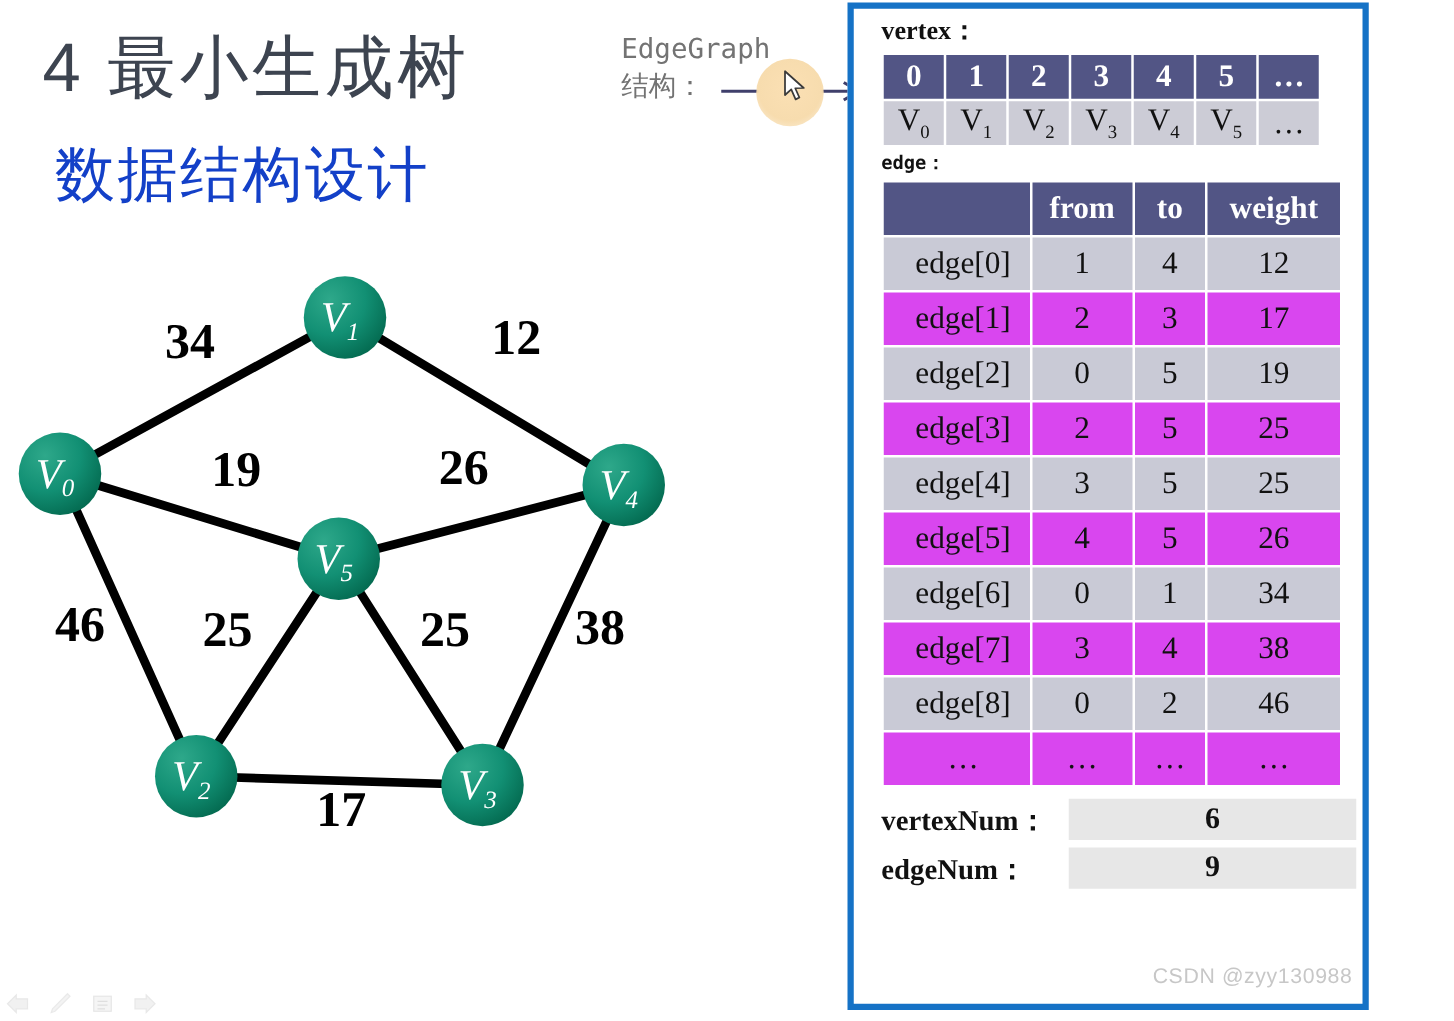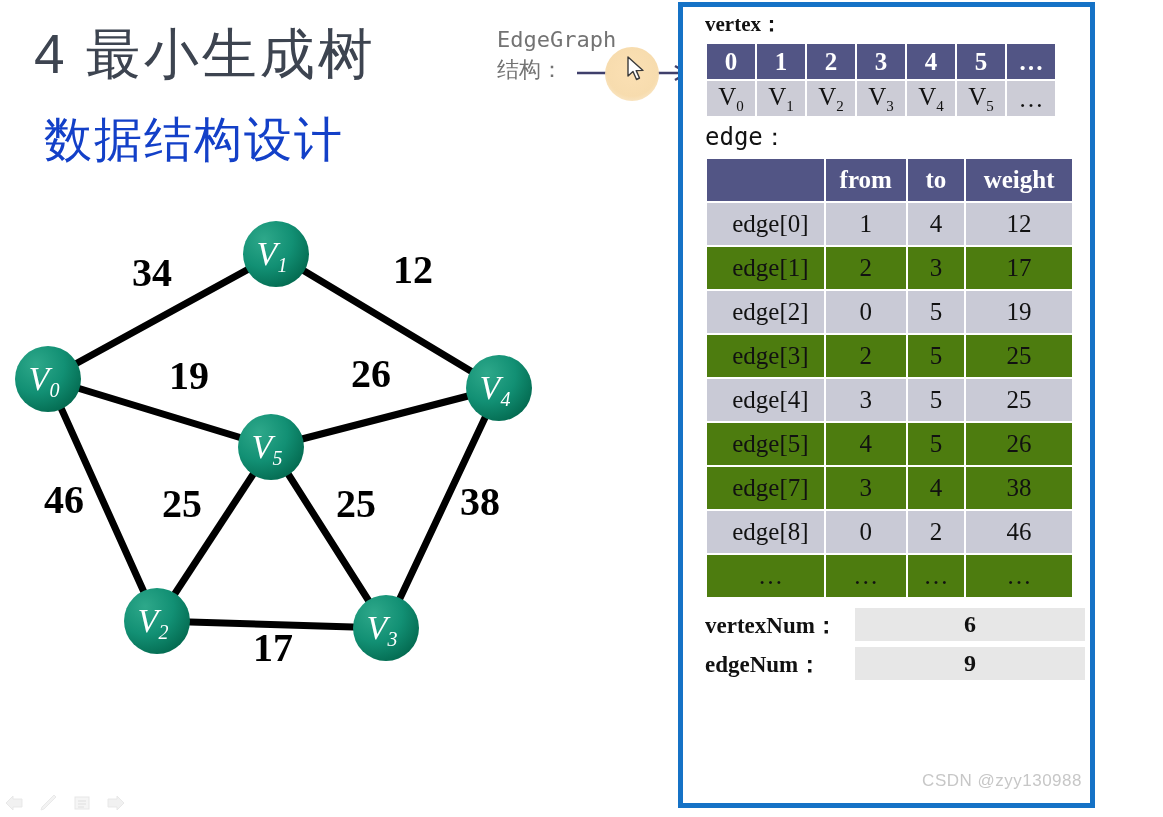--- a/index.html
+++ b/index.html
@@ -49,21 +49,21 @@
     width:417px; height:806px;
     background:#ffffff;
     border:5px solid #1572c6;
     box-sizing:border-box;
   }
   .panel-label{
     font-family:"Liberation Serif", serif;
     font-size:21px; font-weight:bold; color:#111;
     padding:3px 0 2px 22px;
   }
-  .panel-label.mono{ font-family:"DejaVu Sans Mono", monospace; font-weight:400; font-size:24px; }
+  .panel-label.mono{ font-family:"DejaVu Sans Mono", monospace; font-weight:700; font-size:15px; }
 
   
   #vertex-table{ margin:2px 0 0 22px; border-collapse:separate; border-spacing:2px 2px; }
   #vertex-table td{ width:46px; height:33px; text-align:center; vertical-align:middle; }
   #vertex-table tr.idx-row td{
     background:#525585; color:#ffffff;
     font-family:"Liberation Serif", serif; font-size:25px; font-weight:bold;
   }
   #vertex-table tr.val-row td{
     background:#ccccd6; color:#111;
@@ -80,21 +80,21 @@
   #edge-table th.blank{ width:122px; }
   #edge-table th.c-from{ width:84px; }
   #edge-table th.c-to{ width:62px; }
   #edge-table th.c-weight{ width:112px; }
   #edge-table td{
     height:40px; text-align:center; vertical-align:middle;
     font-family:"Liberation Serif", serif; font-size:25px; color:#111;
   }
   #edge-table td.name-cell{ text-align:center; padding-left:11px; }
   #edge-table tr.alt-a td{ background:#c9cad6; }
-  #edge-table tr.alt-b td{ background:#4d7c0f; }
+  #edge-table tr.alt-b td{ background:#d946ef; }
 
   
   #counters{ margin:9px 0 0 22px; }
   .counter-row{ display:flex; align-items:flex-end; margin-bottom:6px; }
   .counter-label{
     width:150px;
     font-family:"Liberation Serif", serif; font-size:23px; font-weight:bold; color:#111;
   }
   .counter-value{
     width:230px; height:33px; line-height:33px;
@@ -258,20 +258,26 @@
           <td>3</td>
           <td>5</td>
           <td>25</td>
         </tr>
         <tr class="alt-b">
           <td class="name-cell">edge[5]</td>
           <td>4</td>
           <td>5</td>
           <td>26</td>
         </tr>
+        <tr class="alt-a">
+          <td class="name-cell">edge[6]</td>
+          <td>0</td>
+          <td>1</td>
+          <td>34</td>
+        </tr>
         <tr class="alt-b">
           <td class="name-cell">edge[7]</td>
           <td>3</td>
           <td>4</td>
           <td>38</td>
         </tr>
         <tr class="alt-a">
           <td class="name-cell">edge[8]</td>
           <td>0</td>
           <td>2</td>

